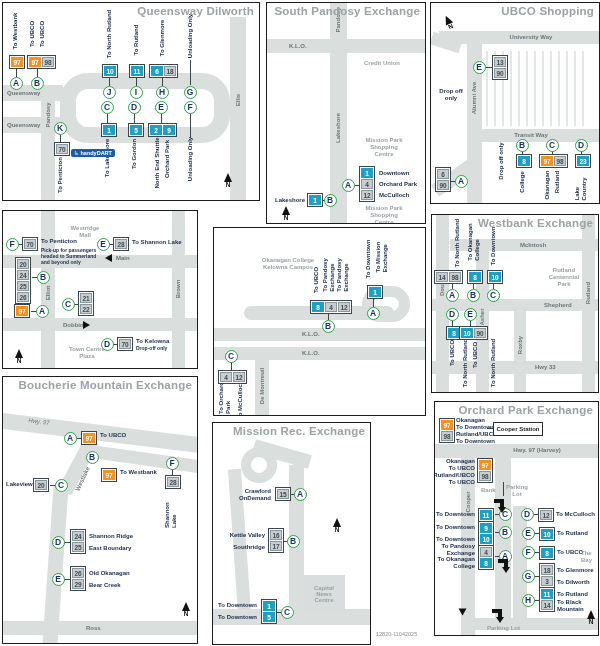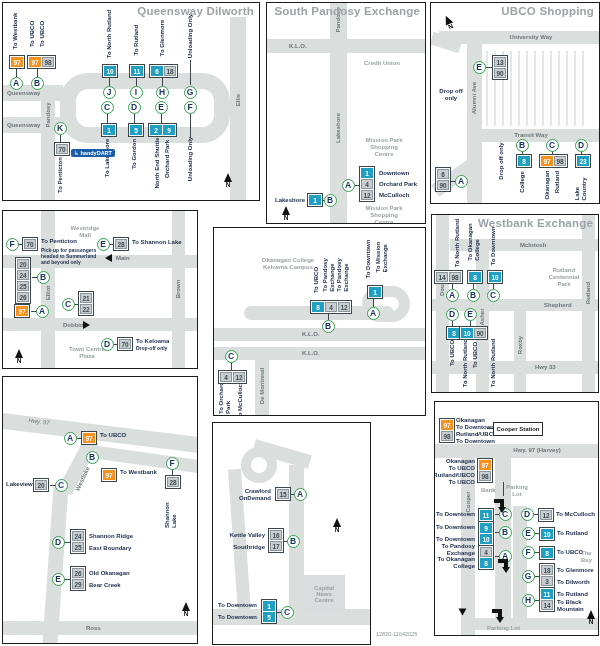--- a/index.html
+++ b/index.html
@@ -360,20 +360,21 @@
     <div class="bbox" style="left: 27px; top: 111px; flex-direction: row;">
       <div class="badge" style="background: rgb(31, 159, 196); color: rgb(255, 255, 255);">10</div>
       <div class="badge g" style="background: rgb(199, 205, 208); color: rgb(62, 76, 82);">90</div>
     </div>
     <div class="ln" style="left: 38px; top: 106px; width: 1px; height: 5px;"></div>
     <div class="lab dl" style="left: 33px; top: 148px; text-align: left; transform: translate(-50%, -50%) rotate(-90deg); white-space: pre-line;">To North Rutland</div>
     <div class="lab dl" style="left: 43px; top: 140px; text-align: left; transform: translate(-50%, -50%) rotate(-90deg); white-space: pre-line;">To UBCO</div>
     <div class="lab dl" style="left: 61px; top: 148px; text-align: left; transform: translate(-50%, -50%) rotate(-90deg); white-space: pre-line;">To North Rutland</div>
   </div>
 <div class="panel" style="left: 2px; top: 376px; width: 194px; height: 266px;">
+  <div class="ptitle">Boucherie Mountain Exchange</div>
 <div class="road" style="left: -8px; top: 48px; width: 212px; height: 16px; border-radius: 0px; transform: rotate(7deg);"></div>
     <div class="road" style="left: 68px; top: 60px; width: 15px; height: 58px; border-radius: 0px; transform: rotate(28deg);"></div>
     <div class="road" style="left: 45px; top: 108px; width: 15px; height: 160px; border-radius: 0px; transform: rotate(4deg);"></div>
     <div class="road" style="left: 92px; top: 76px; width: 106px; height: 13px; border-radius: 0px; transform: rotate(8deg);"></div>
     <div class="road" style="left: 0px; top: 244px; width: 194px; height: 14px; border-radius: 0px;"></div>
     <div class="lab st it" style="left: 36px; top: 45px; text-align: left; transform: translate(-50%, -50%) rotate(7deg); white-space: pre-line;">Hwy. 97</div>
     <div class="lab st" style="left: 80px; top: 102px; text-align: left; transform: translate(-50%, -50%) rotate(-65deg); white-space: pre-line;">Westlake</div>
     <div class="lab st" style="left: 83px; top: 251px; text-align: left; transform: translate(0px, -50%); white-space: pre-line;">Ross</div>
     <div class="letter" style="left: 60.5px; top: 54.5px;">A</div>
     <div class="ln" style="left: 73px; top: 61px; width: 5px; height: 1px;"></div>
@@ -413,20 +414,21 @@
     <div class="bbox" style="left: 162px; top: 98px; flex-direction: row;">
       <div class="badge g" style="background: rgb(199, 205, 208); color: rgb(62, 76, 82);">28</div>
     </div>
     <div class="lab dl" style="left: 168px; top: 138px; text-align: left; transform: translate(-50%, -50%) rotate(-90deg); white-space: pre-line;">Shannon Lake</div>
     <div class="north" style="left: 177px; top: 225px;">
       <div class="tri"></div>
       <div class="nl">N</div>
     </div>
   </div>
 <div class="panel" style="left: 212px; top: 422px; width: 157px; height: 221px;">
+  <div class="ptitle">Mission Rec. Exchange</div>
 <div class="ring" style="left: 28px; top: 24px; width: 16px; height: 16px; border-width: 10px; border-radius: 50%;"></div>
     <div class="road" style="left: 40px; top: 24px; width: 58px; height: 14px; border-radius: 0px; transform: rotate(16deg);"></div>
     <div class="road" style="left: 76px; top: 42px; width: 15px; height: 150px; border-radius: 0px;"></div>
     <div class="road" style="left: 20px; top: 46px; width: 13px; height: 145px; border-radius: 0px; transform: rotate(-4deg);"></div>
     <div class="road" style="left: 0px; top: 186px; width: 157px; height: 16px; border-radius: 0px;"></div>
     <div class="bldg" style="left: 90px; top: 152px; width: 42px; height: 38px;">
       <div class="pl" style="position: static; white-space: pre-line;">Capital
 News
 Centre</div>
     </div>
@@ -452,20 +454,21 @@
     <div class="lab dl" style="left: 44px; top: 182px; text-align: right; transform: translate(-100%, -50%); white-space: pre-line;">To Downtown</div>
     <div class="lab dl" style="left: 44px; top: 194px; text-align: right; transform: translate(-100%, -50%); white-space: pre-line;">To Downtown</div>
     <div class="bbox" style="left: 48px; top: 176px; flex-direction: column;">
       <div class="badge" style="background: rgb(31, 159, 196); color: rgb(255, 255, 255);">1</div>
       <div class="badge" style="background: rgb(31, 159, 196); color: rgb(255, 255, 255);">5</div>
     </div>
     <div class="letter" style="left: 67.5px; top: 182.5px;">C</div>
     <div class="ln" style="left: 64px; top: 189px; width: 5px; height: 1px;"></div>
   </div>
 <div class="panel" style="left: 434px; top: 401px; width: 163px; height: 233px;">
+  <div class="ptitle">Orchard Park Exchange</div>
 <div class="road" style="left: 0px; top: 42px; width: 163px; height: 14px; border-radius: 0px;"></div>
     <div class="road" style="left: 26px; top: 56px; width: 14px; height: 177px; border-radius: 0px;"></div>
     <div class="road" style="left: 60px; top: 56px; width: 16px; height: 172px; border-radius: 0px;"></div>
     <div class="road" style="left: 78px; top: 104px; width: 14px; height: 118px; border-radius: 0px;"></div>
     <div class="road" style="left: 40px; top: 216px; width: 123px; height: 12px; border-radius: 0px;"></div>
     <div class="lab st" style="left: 102px; top: 48px; text-align: center; transform: translate(-50%, -50%); white-space: pre-line;">Hwy. 97 (Harvey)</div>
     <div class="lab st" style="left: 33px; top: 100px; text-align: left; transform: translate(-50%, -50%) rotate(-90deg); white-space: pre-line;">Cooper</div>
     <div class="bbox" style="left: 4px; top: 16px; flex-direction: column;">
       <div class="badge" style="background: rgb(246, 145, 30); color: rgb(255, 255, 255);">97</div>
       <div class="badge g" style="background: rgb(199, 205, 208); color: rgb(62, 76, 82);">98</div>

